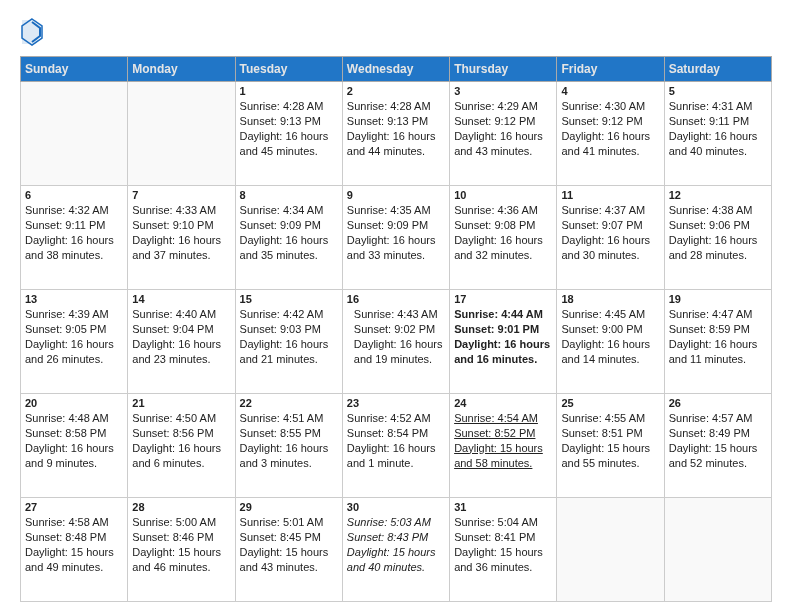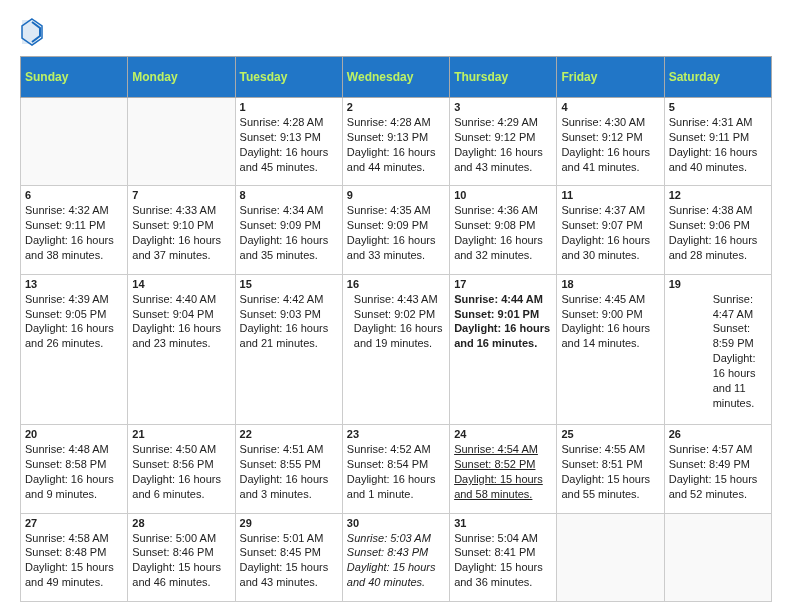--- a/index.html
+++ b/index.html
@@ -53,24 +53,24 @@
       color: #444;
       margin-top: 2px;
     }
     .calendar {
       width: 100%;
       border-collapse: collapse;
       flex: 1;
     }
     .calendar th {
       background-color: #2176c7;
-      color: #bef264;
+      color: #e5e5e5;
       font-size: 12px;
       font-weight: bold;
-      padding: 13px 4px;
+      padding: 5px 4px;
       text-align: left;
       border: 1px solid #aaa;
     }
     .calendar td {
       border: 1px solid #ccc;
       vertical-align: top;
       padding: 3px 4px;
       font-size: 9.5px;
       color: #222;
       width: calc(100% / 7);
@@ -254,21 +254,21 @@
           </td>
           <td>
             <span class="day-num">18</span>
             <div class="cell-content" style="white-space: pre-line;">Sunrise: 4:45 AM
 Sunset: 9:00 PM
 Daylight: 16 hours
 and 14 minutes.</div>
           </td>
           <td>
             <span class="day-num">19</span>
-            <div class="cell-content" style="white-space: pre-line; margin-left: 44px;">Sunrise: 4:47 AM
+            <div class="cell-content" style="white-space: pre-line;">Sunrise: 4:47 AM
 Sunset: 8:59 PM
 Daylight: 16 hours
 and 11 minutes.</div>
           </td>
         </tr>
         <tr>
           <td>
             <span class="day-num">20</span>
             <div class="cell-content" style="white-space: pre-line;">Sunrise: 4:48 AM
 Sunset: 8:58 PM

